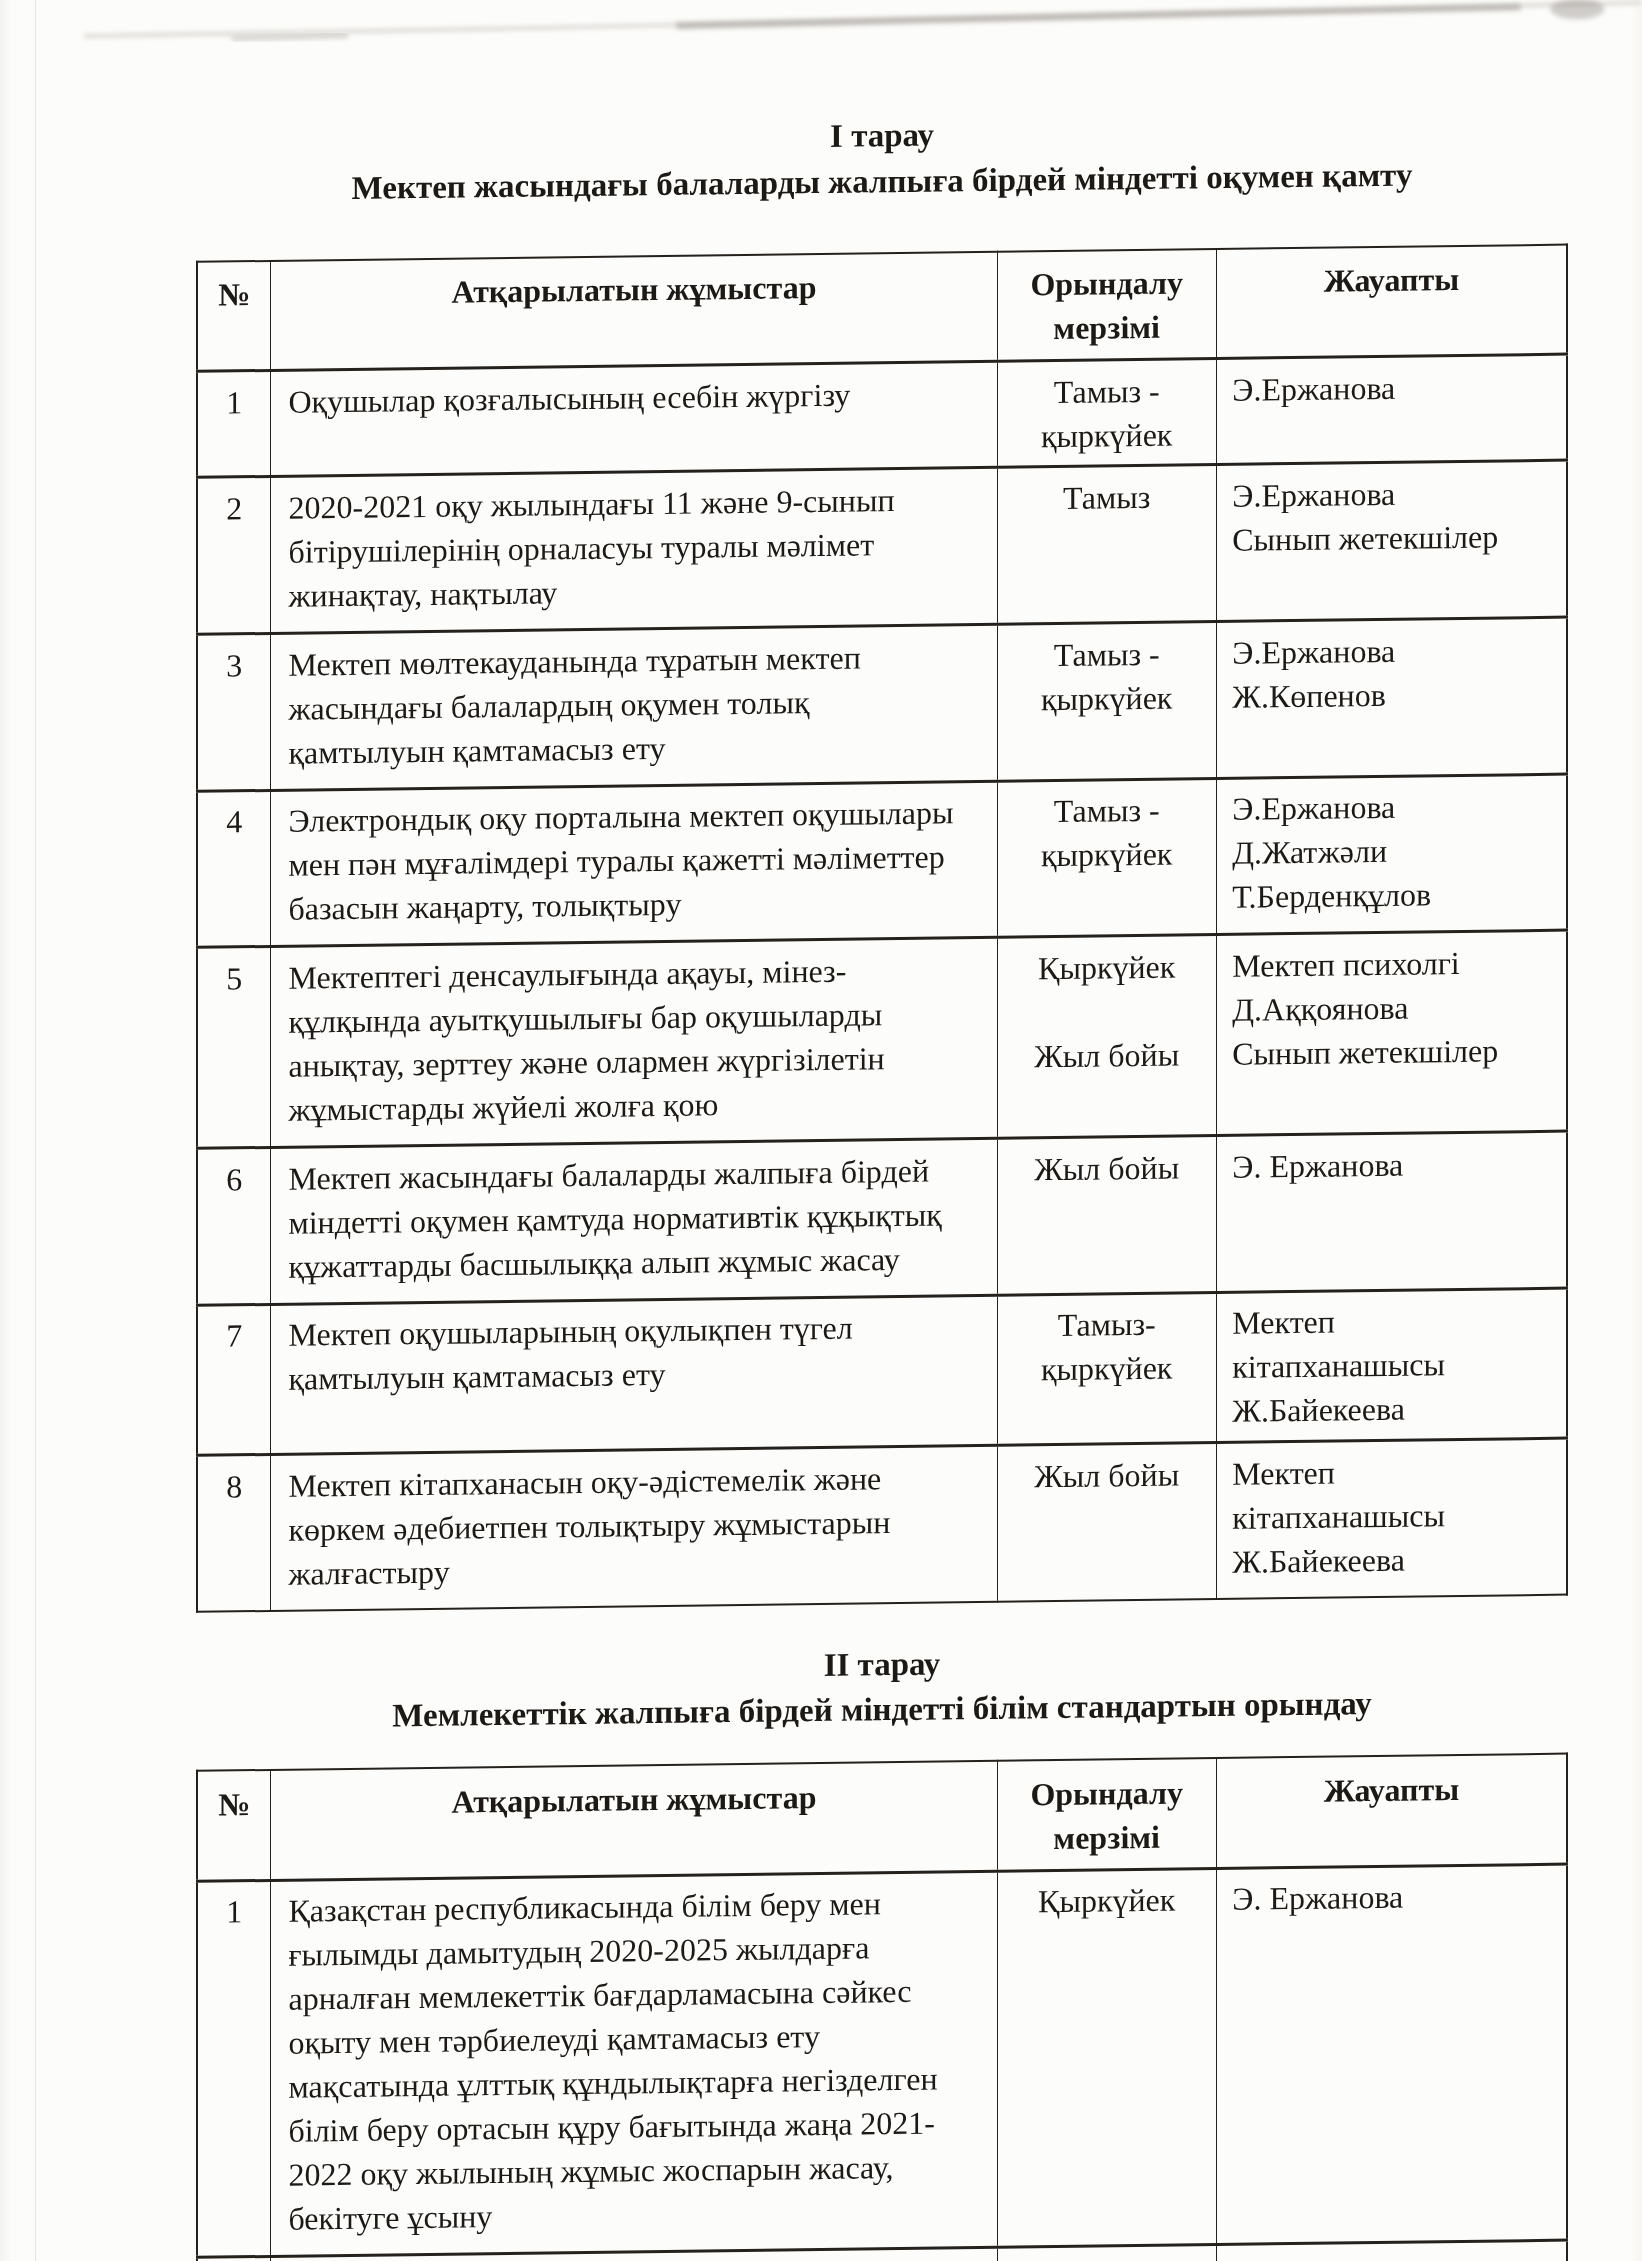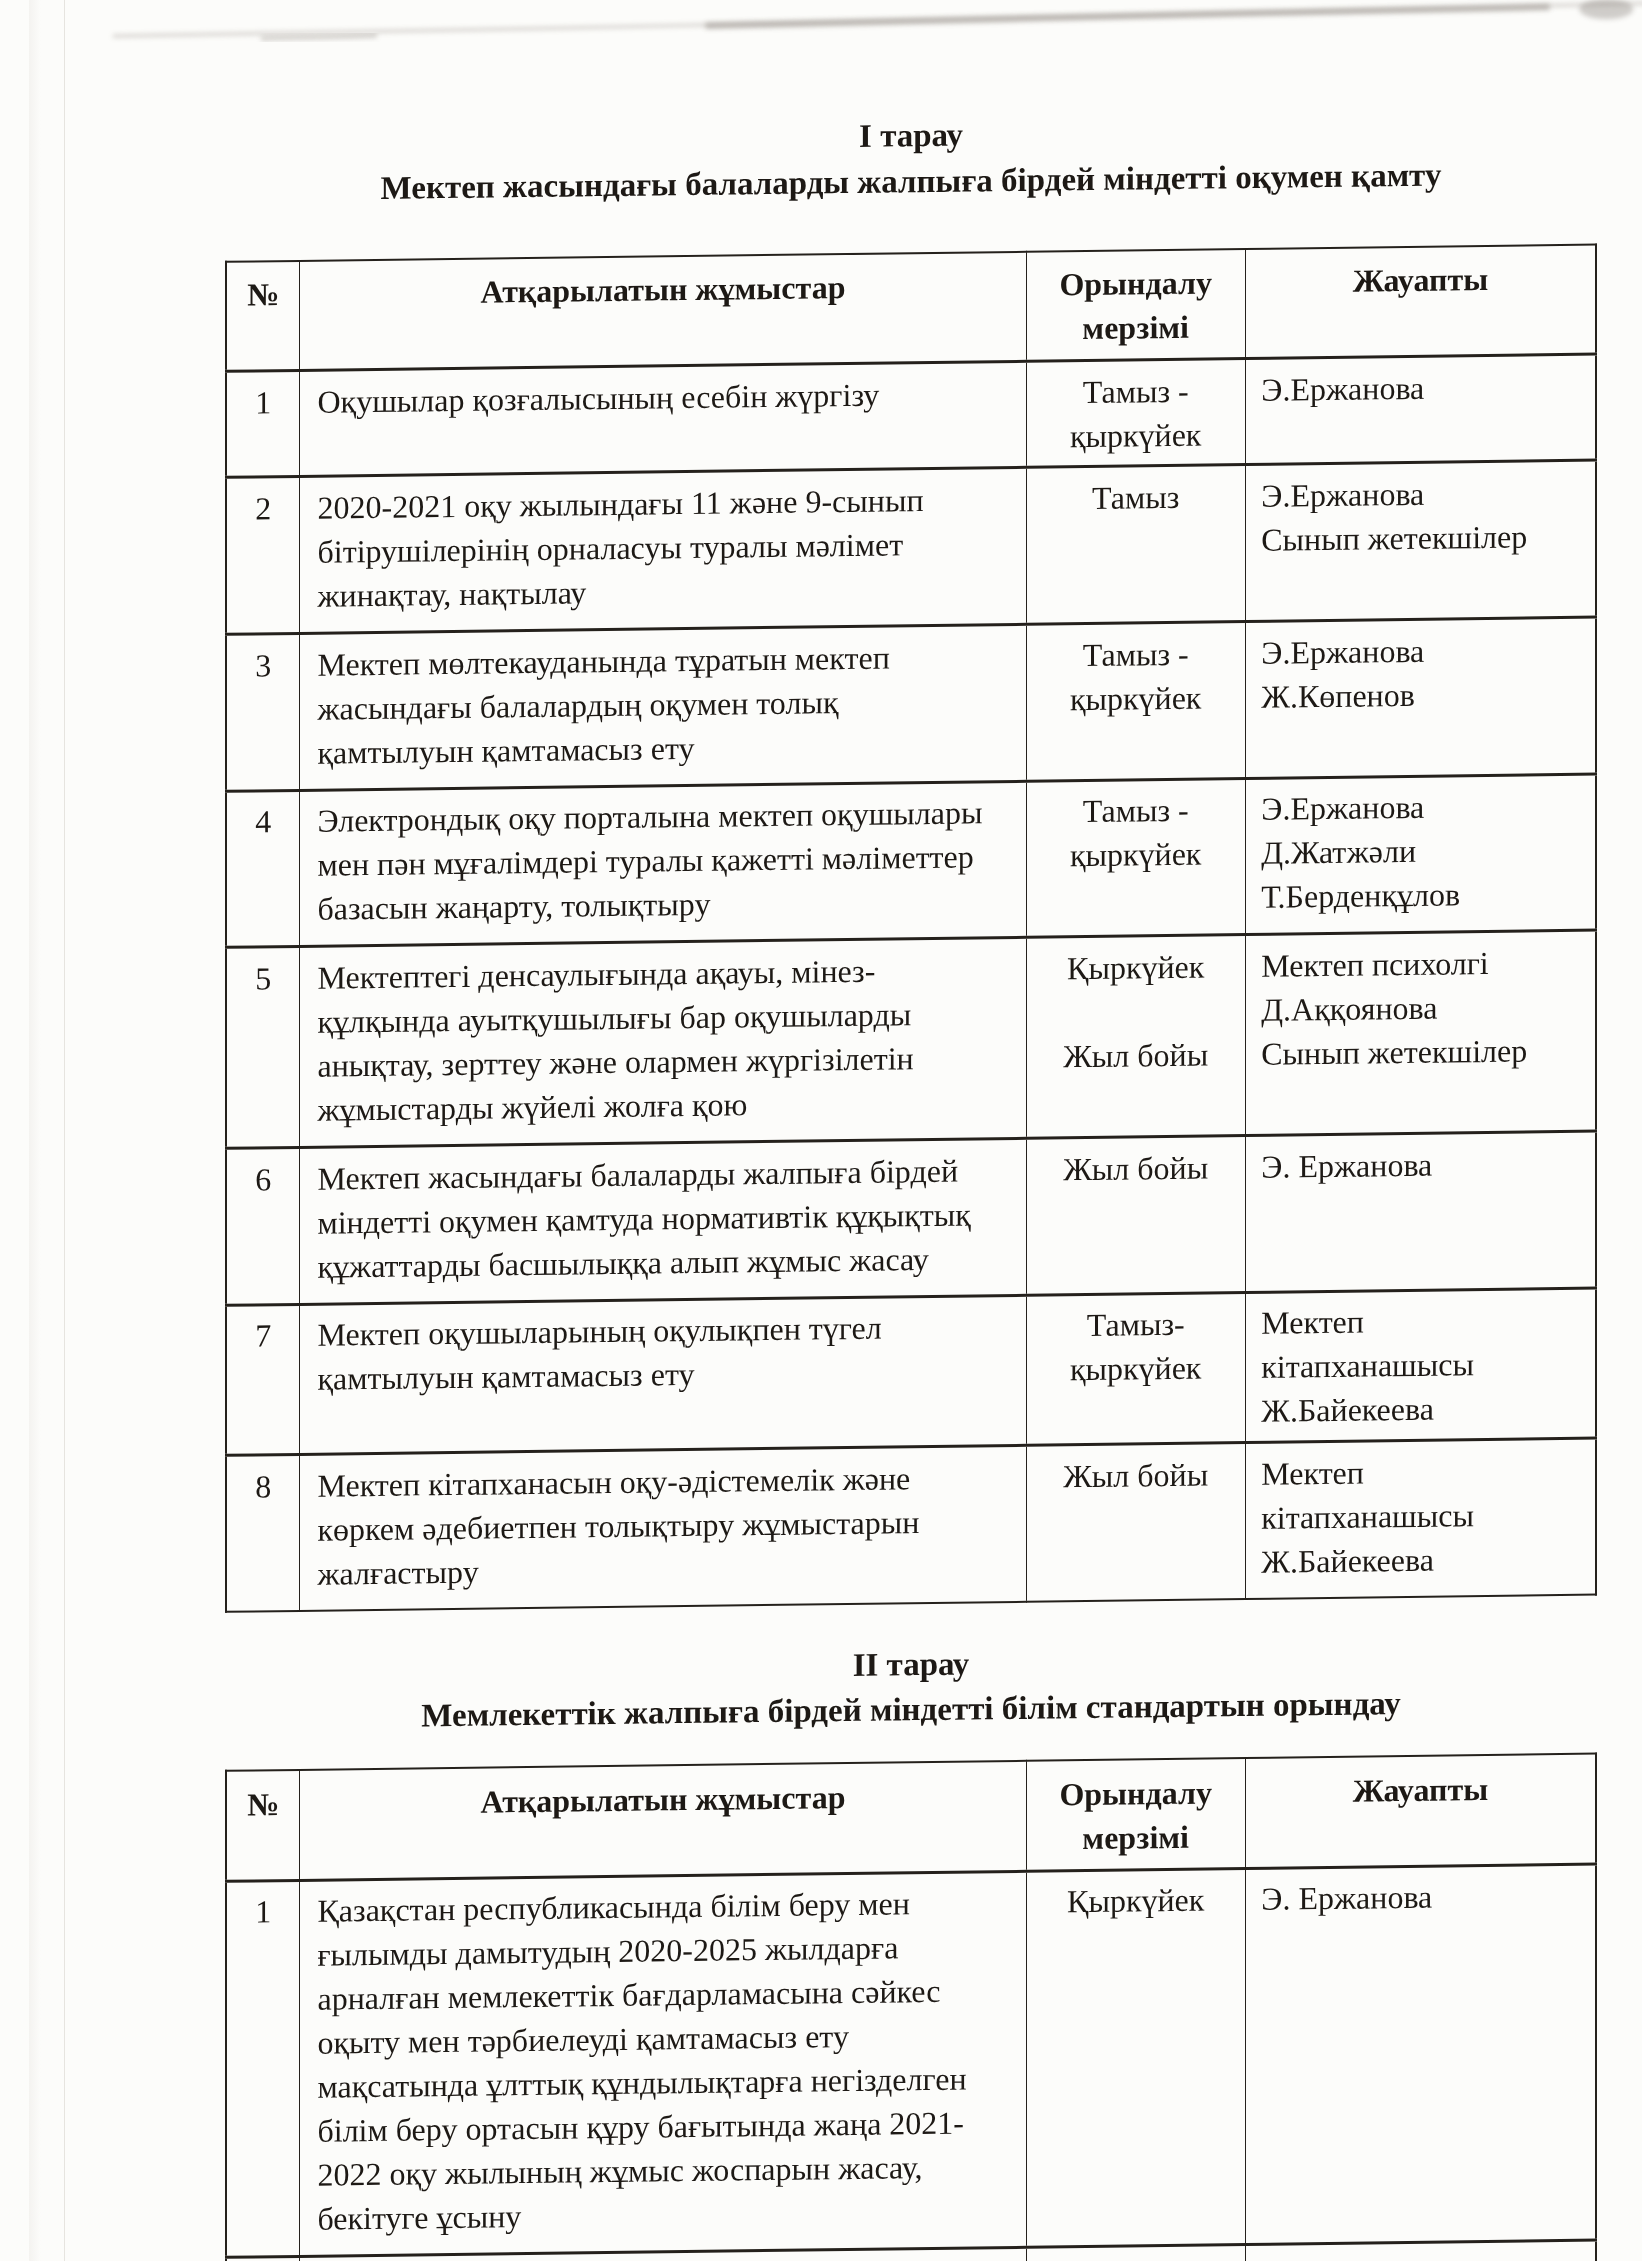--- a/index.html
+++ b/index.html
@@ -15,21 +15,20 @@
     font-family:"Liberation Serif","DejaVu Serif",serif;
     color:var(--ink);
     overflow:hidden;
     position:relative;
   }
   .sheet{
     position:absolute;inset:0;
     background:
       linear-gradient(90deg, #f4f3f0 0px, #fcfcfa 11.6px, #fcfcfa 1632px, #f6f5f2 1643px),
       var(--paper);
-    margin-left: 29px;
   }
   .page-edge-line{
     position:absolute;left:35px;top:0;width:1.3px;height:2261px;
     background:#e6e4df;
   }
   .scan-smudge{position:absolute;left:0;top:0;}
   .content{
     position:absolute;left:0;top:0;width:1643px;
     transform:skewY(-0.72deg);
     transform-origin:821px 1127px;

